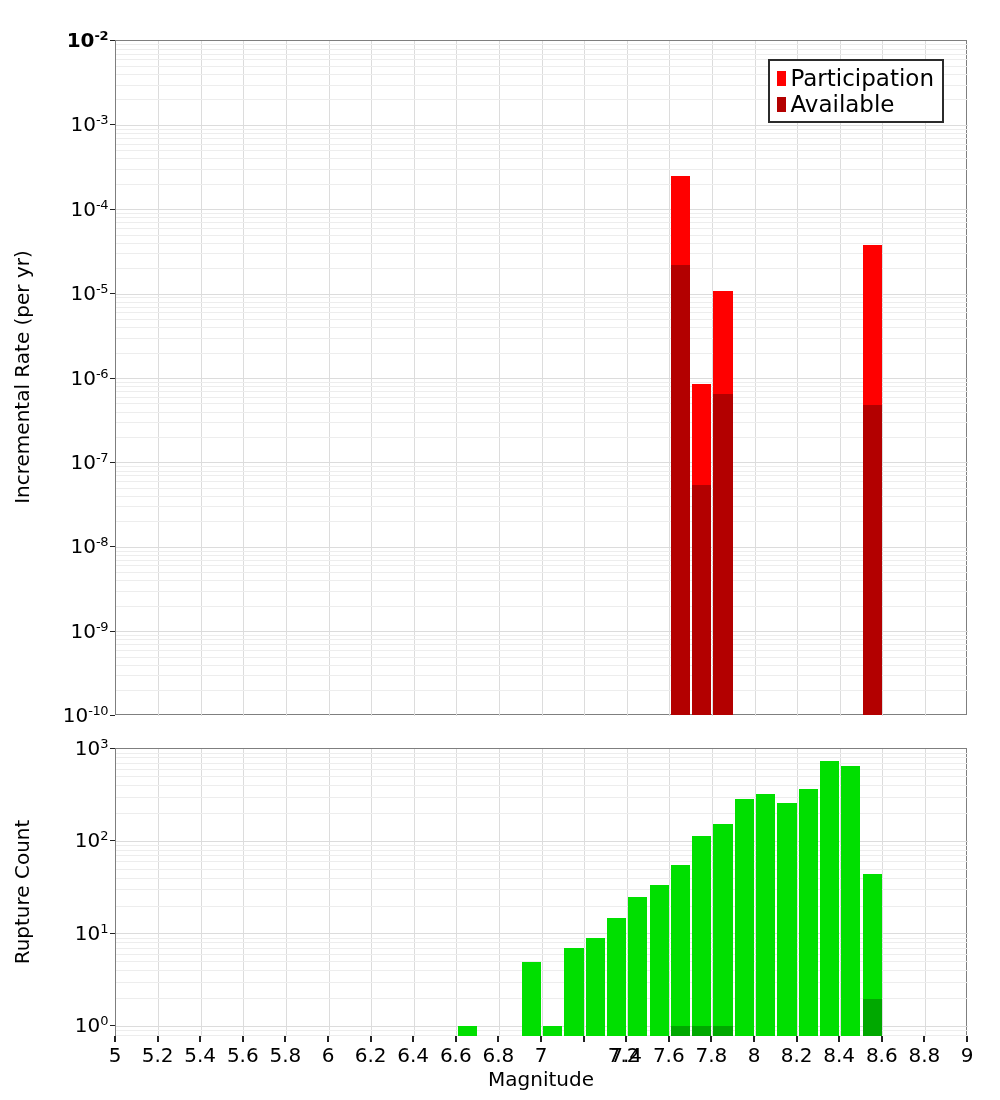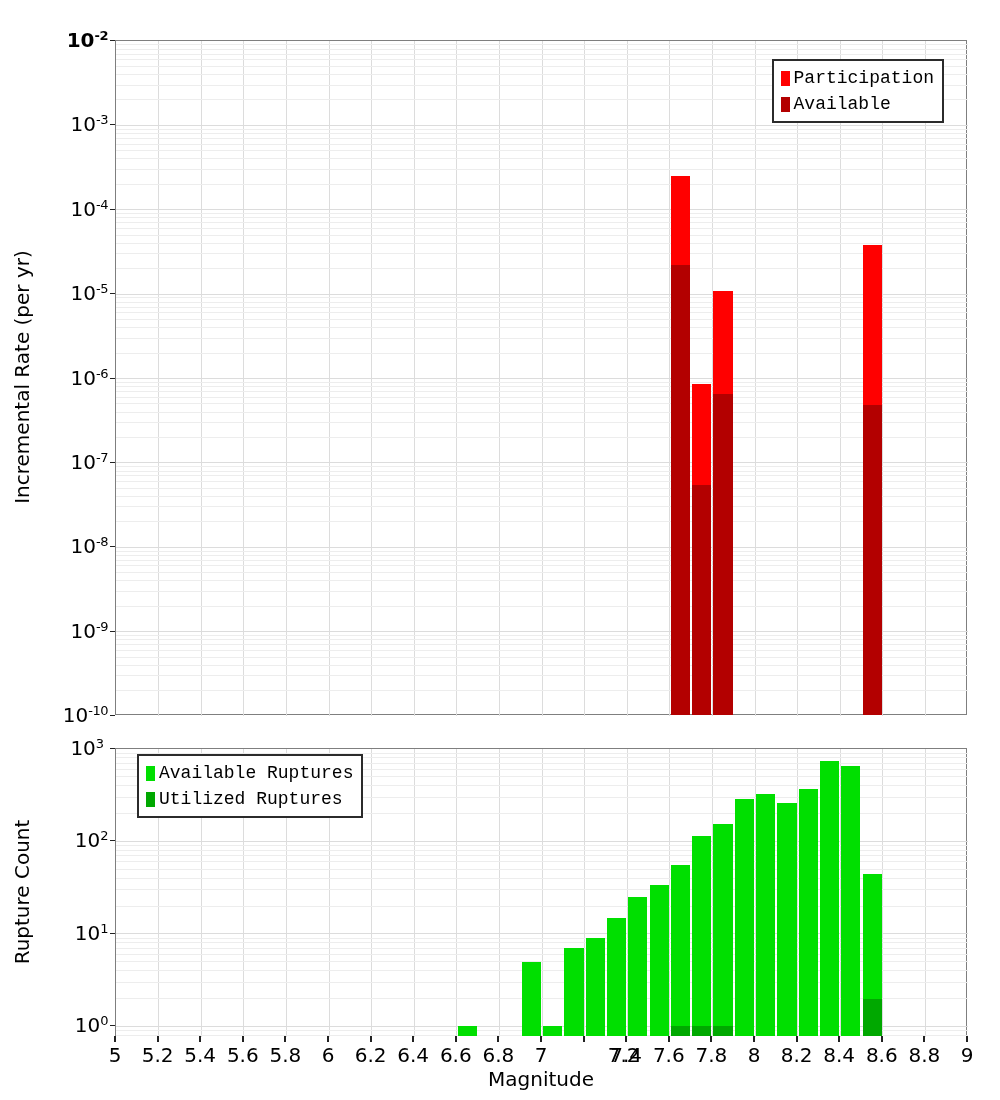--- a/index.html
+++ b/index.html
@@ -20,21 +20,21 @@
   .ytick-label{position:absolute;font-size:20px;white-space:nowrap;text-align:right;
                transform:translateY(-50%);}
   .ytick-label .exp{font-size:13px;position:relative;top:-7px;letter-spacing:-0.5px;}
   .xtick-label{position:absolute;font-size:20px;white-space:nowrap;transform:translateX(-50%);}
   .tickmark-x{position:absolute;width:2px;height:6px;background:#222;}
   .tickmark-y{position:absolute;width:5px;height:1px;background:#222;}
   .legend{position:absolute;background:#ffffff;border:2px solid #2b2b2b;
           padding:4px 8px 4px 7px;z-index:5;}
   .legend-row{display:flex;align-items:center;height:26px;}
   .swatch{display:inline-block;width:9px;height:15px;margin-right:4px;flex:0 0 auto;}
-  .legend-label{font-size:18px;white-space:nowrap;font-family:Liberation Mono, monospace;}
+  .legend-label{font-size:23px;white-space:nowrap;}
   #legend0{top:18px;right:22px;}
   #legend1{top:5px;left:21px;}
 </style>
 </head>
 <body>
 
 <div class="page">
 
 
   <div class="ylabel" style="left:22px;top:377px;">Incremental Rate (per yr)</div>
@@ -216,51 +216,41 @@
       <div class="bar" style="left: 640.065px; top: 44.5162px; width: 19.17px; height: 242.484px; background: rgb(0, 223, 0);"></div>
       <div class="bar" style="left: 661.365px; top: 54.0891px; width: 19.17px; height: 232.911px; background: rgb(0, 223, 0);"></div>
       <div class="bar" style="left: 682.665px; top: 39.9223px; width: 19.17px; height: 247.078px; background: rgb(0, 223, 0);"></div>
       <div class="bar" style="left: 703.965px; top: 12.0903px; width: 19.17px; height: 274.91px; background: rgb(0, 223, 0);"></div>
       <div class="bar" style="left: 725.265px; top: 17.2973px; width: 19.17px; height: 269.703px; background: rgb(0, 223, 0);"></div>
       <div class="bar" style="left: 746.565px; top: 124.518px; width: 19.17px; height: 162.482px; background: rgb(0, 223, 0);"></div>
       <div class="bar" style="left: 554.865px; top: 277.368px; width: 19.17px; height: 9.63242px; background: rgb(0, 168, 0);"></div>
       <div class="bar" style="left: 576.165px; top: 277.368px; width: 19.17px; height: 9.63242px; background: rgb(0, 168, 0);"></div>
       <div class="bar" style="left: 597.465px; top: 277.368px; width: 19.17px; height: 9.63242px; background: rgb(0, 168, 0);"></div>
       <div class="bar" style="left: 746.565px; top: 249.536px; width: 19.17px; height: 37.4644px; background: rgb(0, 168, 0);"></div>
-      <div class="legend" id="legend1">
-      <div class="legend-row">
-        <span class="swatch" style="background-color: rgb(0, 223, 0);"></span>
-        <span class="legend-label">Available Ruptures</span>
-      </div>
-      <div class="legend-row">
-        <span class="swatch" style="background-color: rgb(0, 168, 0);"></span>
-        <span class="legend-label">Utilized Ruptures</span>
-      </div>
-    </div>
   </div>
 
 <div class="ytick-label" style="left: 38px; width: 70px; top: 40px; font-weight: bold;"><span>10</span><span class="exp">-2</span></div>
     <div class="tickmark-y" style="left: 110px; top: 40px;"></div>
     <div class="ytick-label" style="left: 38px; width: 70px; top: 124.375px;"><span>10</span><span class="exp">-3</span></div>
     <div class="tickmark-y" style="left: 110px; top: 124.375px;"></div>
     <div class="ytick-label" style="left: 38px; width: 70px; top: 208.75px;"><span>10</span><span class="exp">-4</span></div>
     <div class="tickmark-y" style="left: 110px; top: 208.75px;"></div>
     <div class="ytick-label" style="left: 38px; width: 70px; top: 293.125px;"><span>10</span><span class="exp">-5</span></div>
     <div class="tickmark-y" style="left: 110px; top: 293.125px;"></div>
     <div class="ytick-label" style="left: 38px; width: 70px; top: 377.5px;"><span>10</span><span class="exp">-6</span></div>
     <div class="tickmark-y" style="left: 110px; top: 377.5px;"></div>
     <div class="ytick-label" style="left: 38px; width: 70px; top: 461.875px;"><span>10</span><span class="exp">-7</span></div>
     <div class="tickmark-y" style="left: 110px; top: 461.875px;"></div>
     <div class="ytick-label" style="left: 38px; width: 70px; top: 546.25px;"><span>10</span><span class="exp">-8</span></div>
     <div class="tickmark-y" style="left: 110px; top: 546.25px;"></div>
     <div class="ytick-label" style="left: 38px; width: 70px; top: 630.625px;"><span>10</span><span class="exp">-9</span></div>
     <div class="tickmark-y" style="left: 110px; top: 630.625px;"></div>
     <div class="ytick-label" style="left: 38px; width: 70px; top: 715px;"><span>10</span><span class="exp">-10</span></div>
     <div class="tickmark-y" style="left: 110px; top: 715px;"></div>
-    <div class="ytick-label" style="left: 52px; width: 70px; top: 748px; text-align: center;"><span>10</span><span class="exp">3</span></div>
+    <div class="ytick-label" style="left: 38px; width: 70px; top: 748px;"><span>10</span><span class="exp">3</span></div>
     <div class="tickmark-y" style="left: 110px; top: 748px;"></div>
     <div class="ytick-label" style="left: 38px; width: 70px; top: 840.456px;"><span>10</span><span class="exp">2</span></div>
     <div class="tickmark-y" style="left: 110px; top: 840.456px;"></div>
     <div class="ytick-label" style="left: 38px; width: 70px; top: 932.912px;"><span>10</span><span class="exp">1</span></div>
     <div class="tickmark-y" style="left: 110px; top: 932.912px;"></div>
     <div class="ytick-label" style="left: 38px; width: 70px; top: 1025.37px;"><span>10</span><span class="exp">0</span></div>
     <div class="tickmark-y" style="left: 110px; top: 1025.37px;"></div>
     <div class="tickmark-x" style="left: 114px; top: 1036px;"></div>
     <div class="xtick-label" style="left: 115px; top: 1043px;">5</div>
     <div class="tickmark-x" style="left: 156.6px; top: 1036px;"></div>

